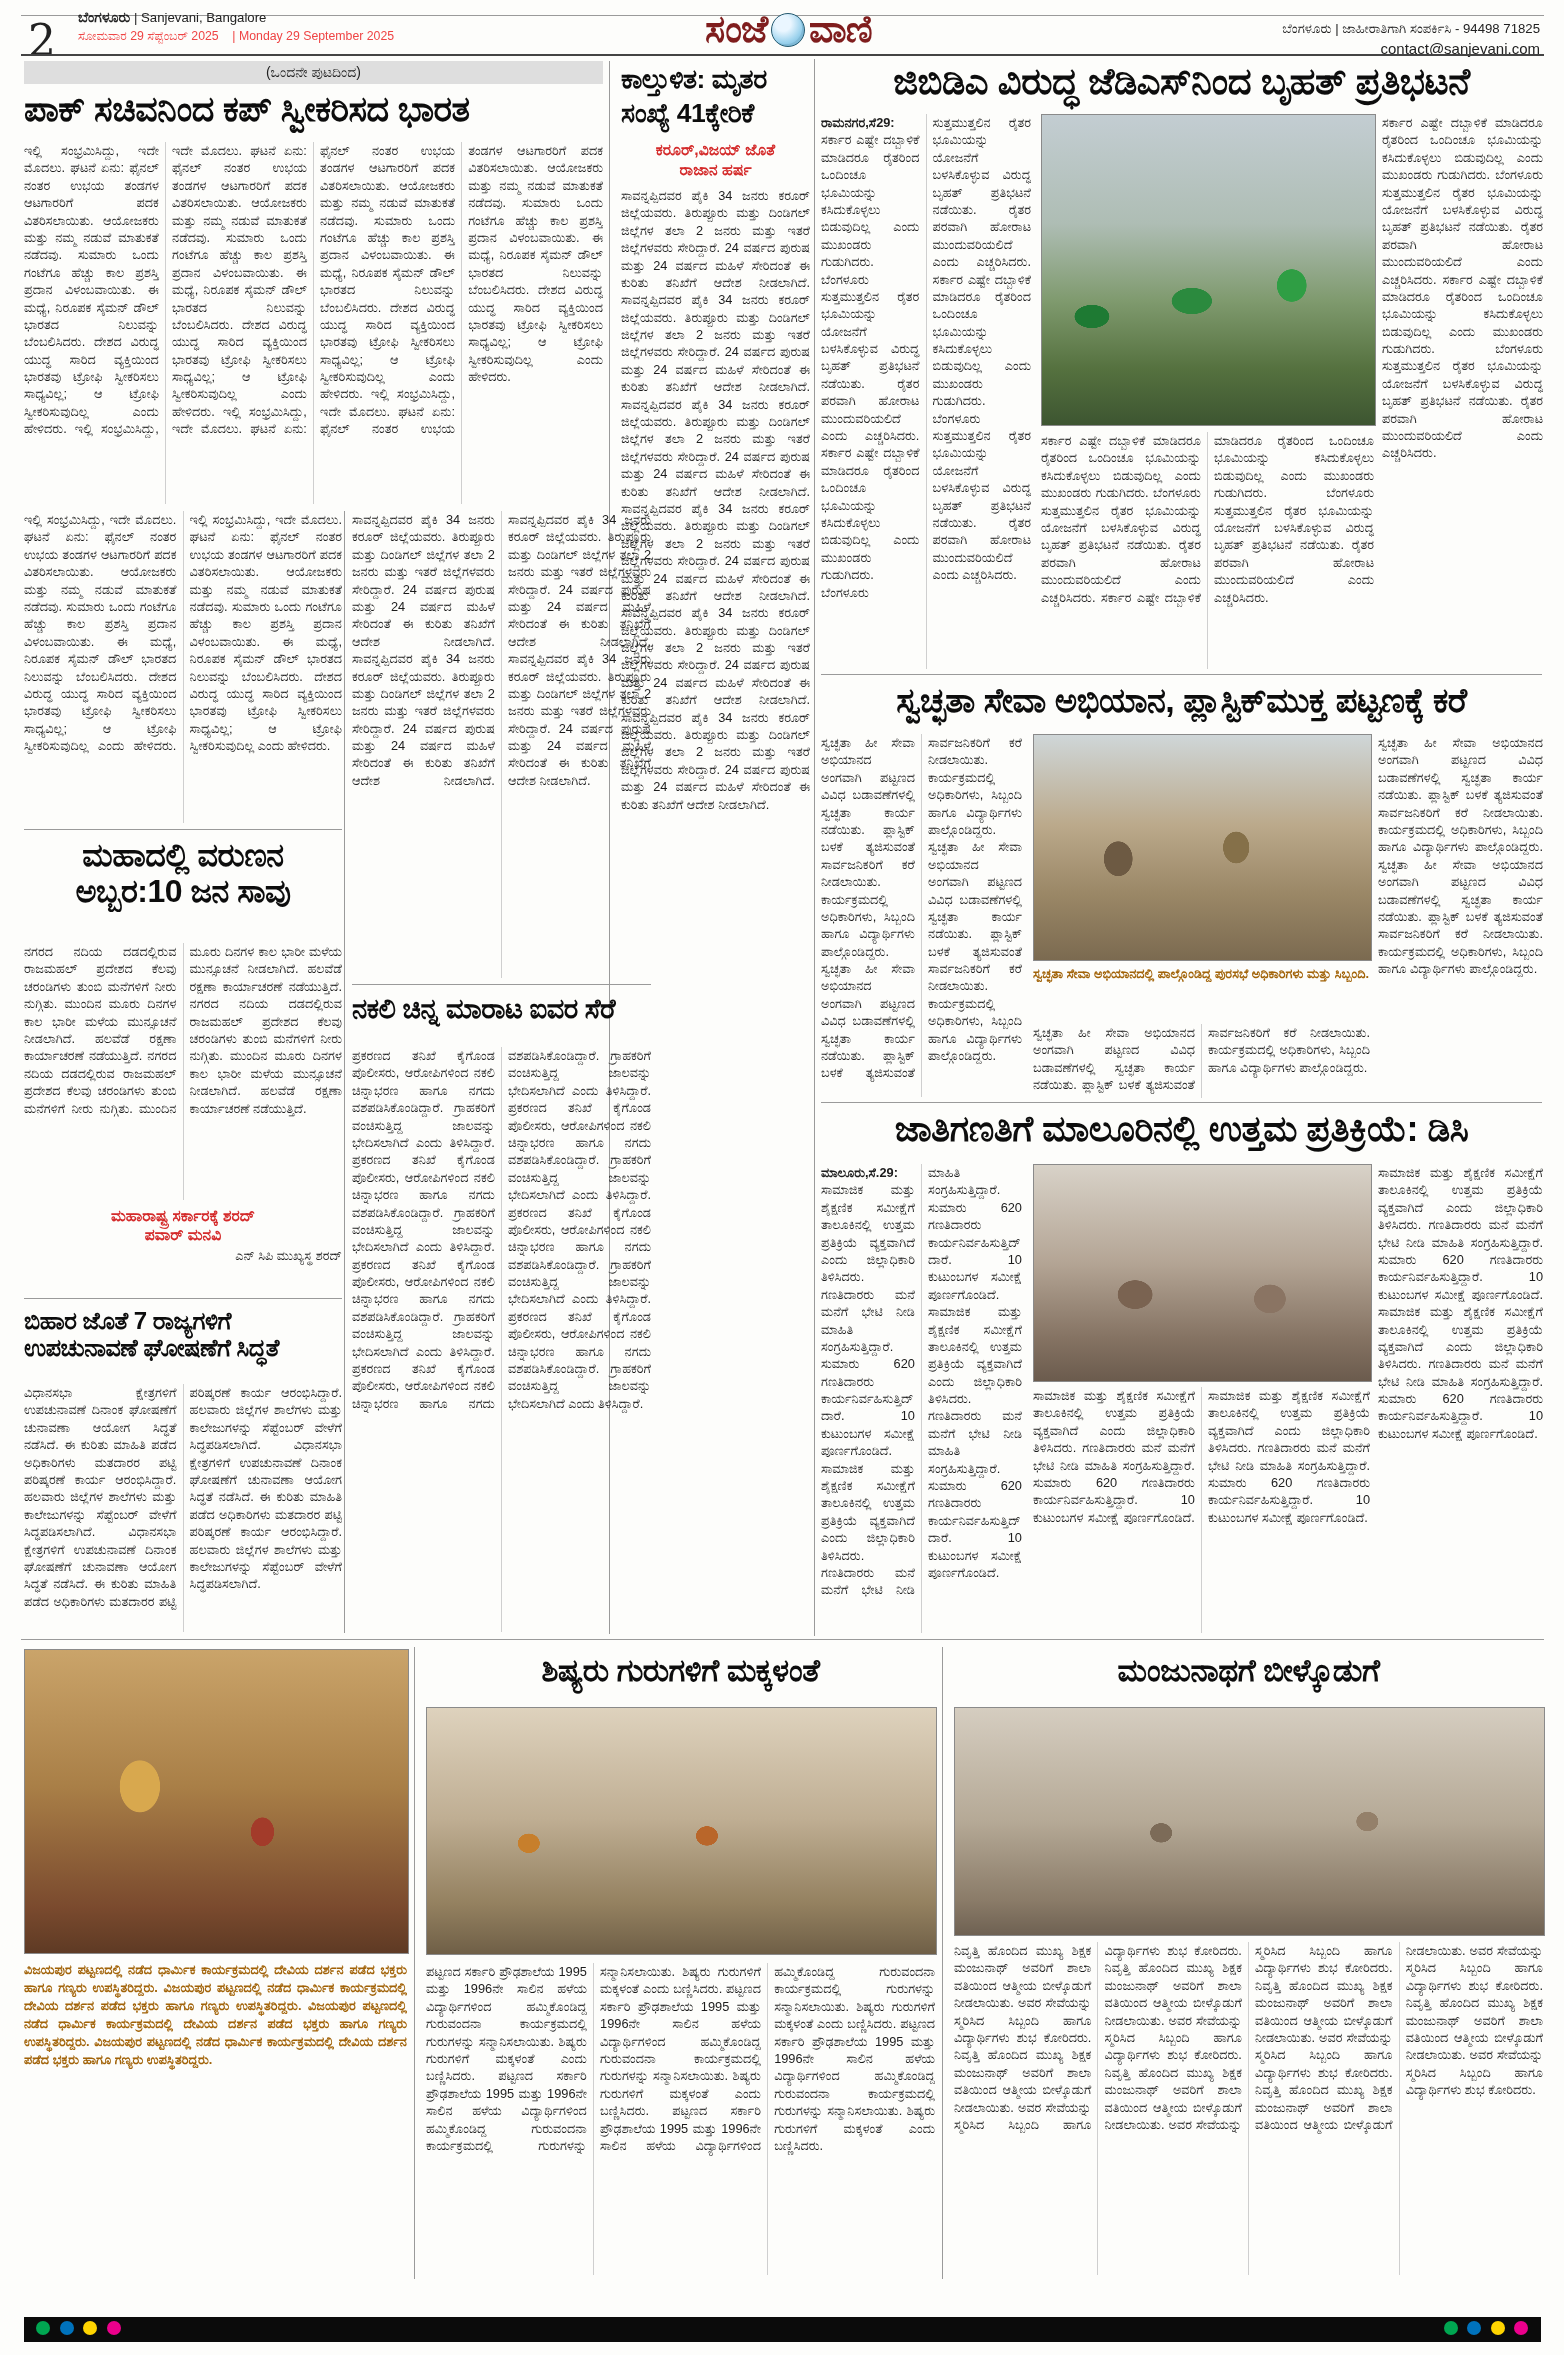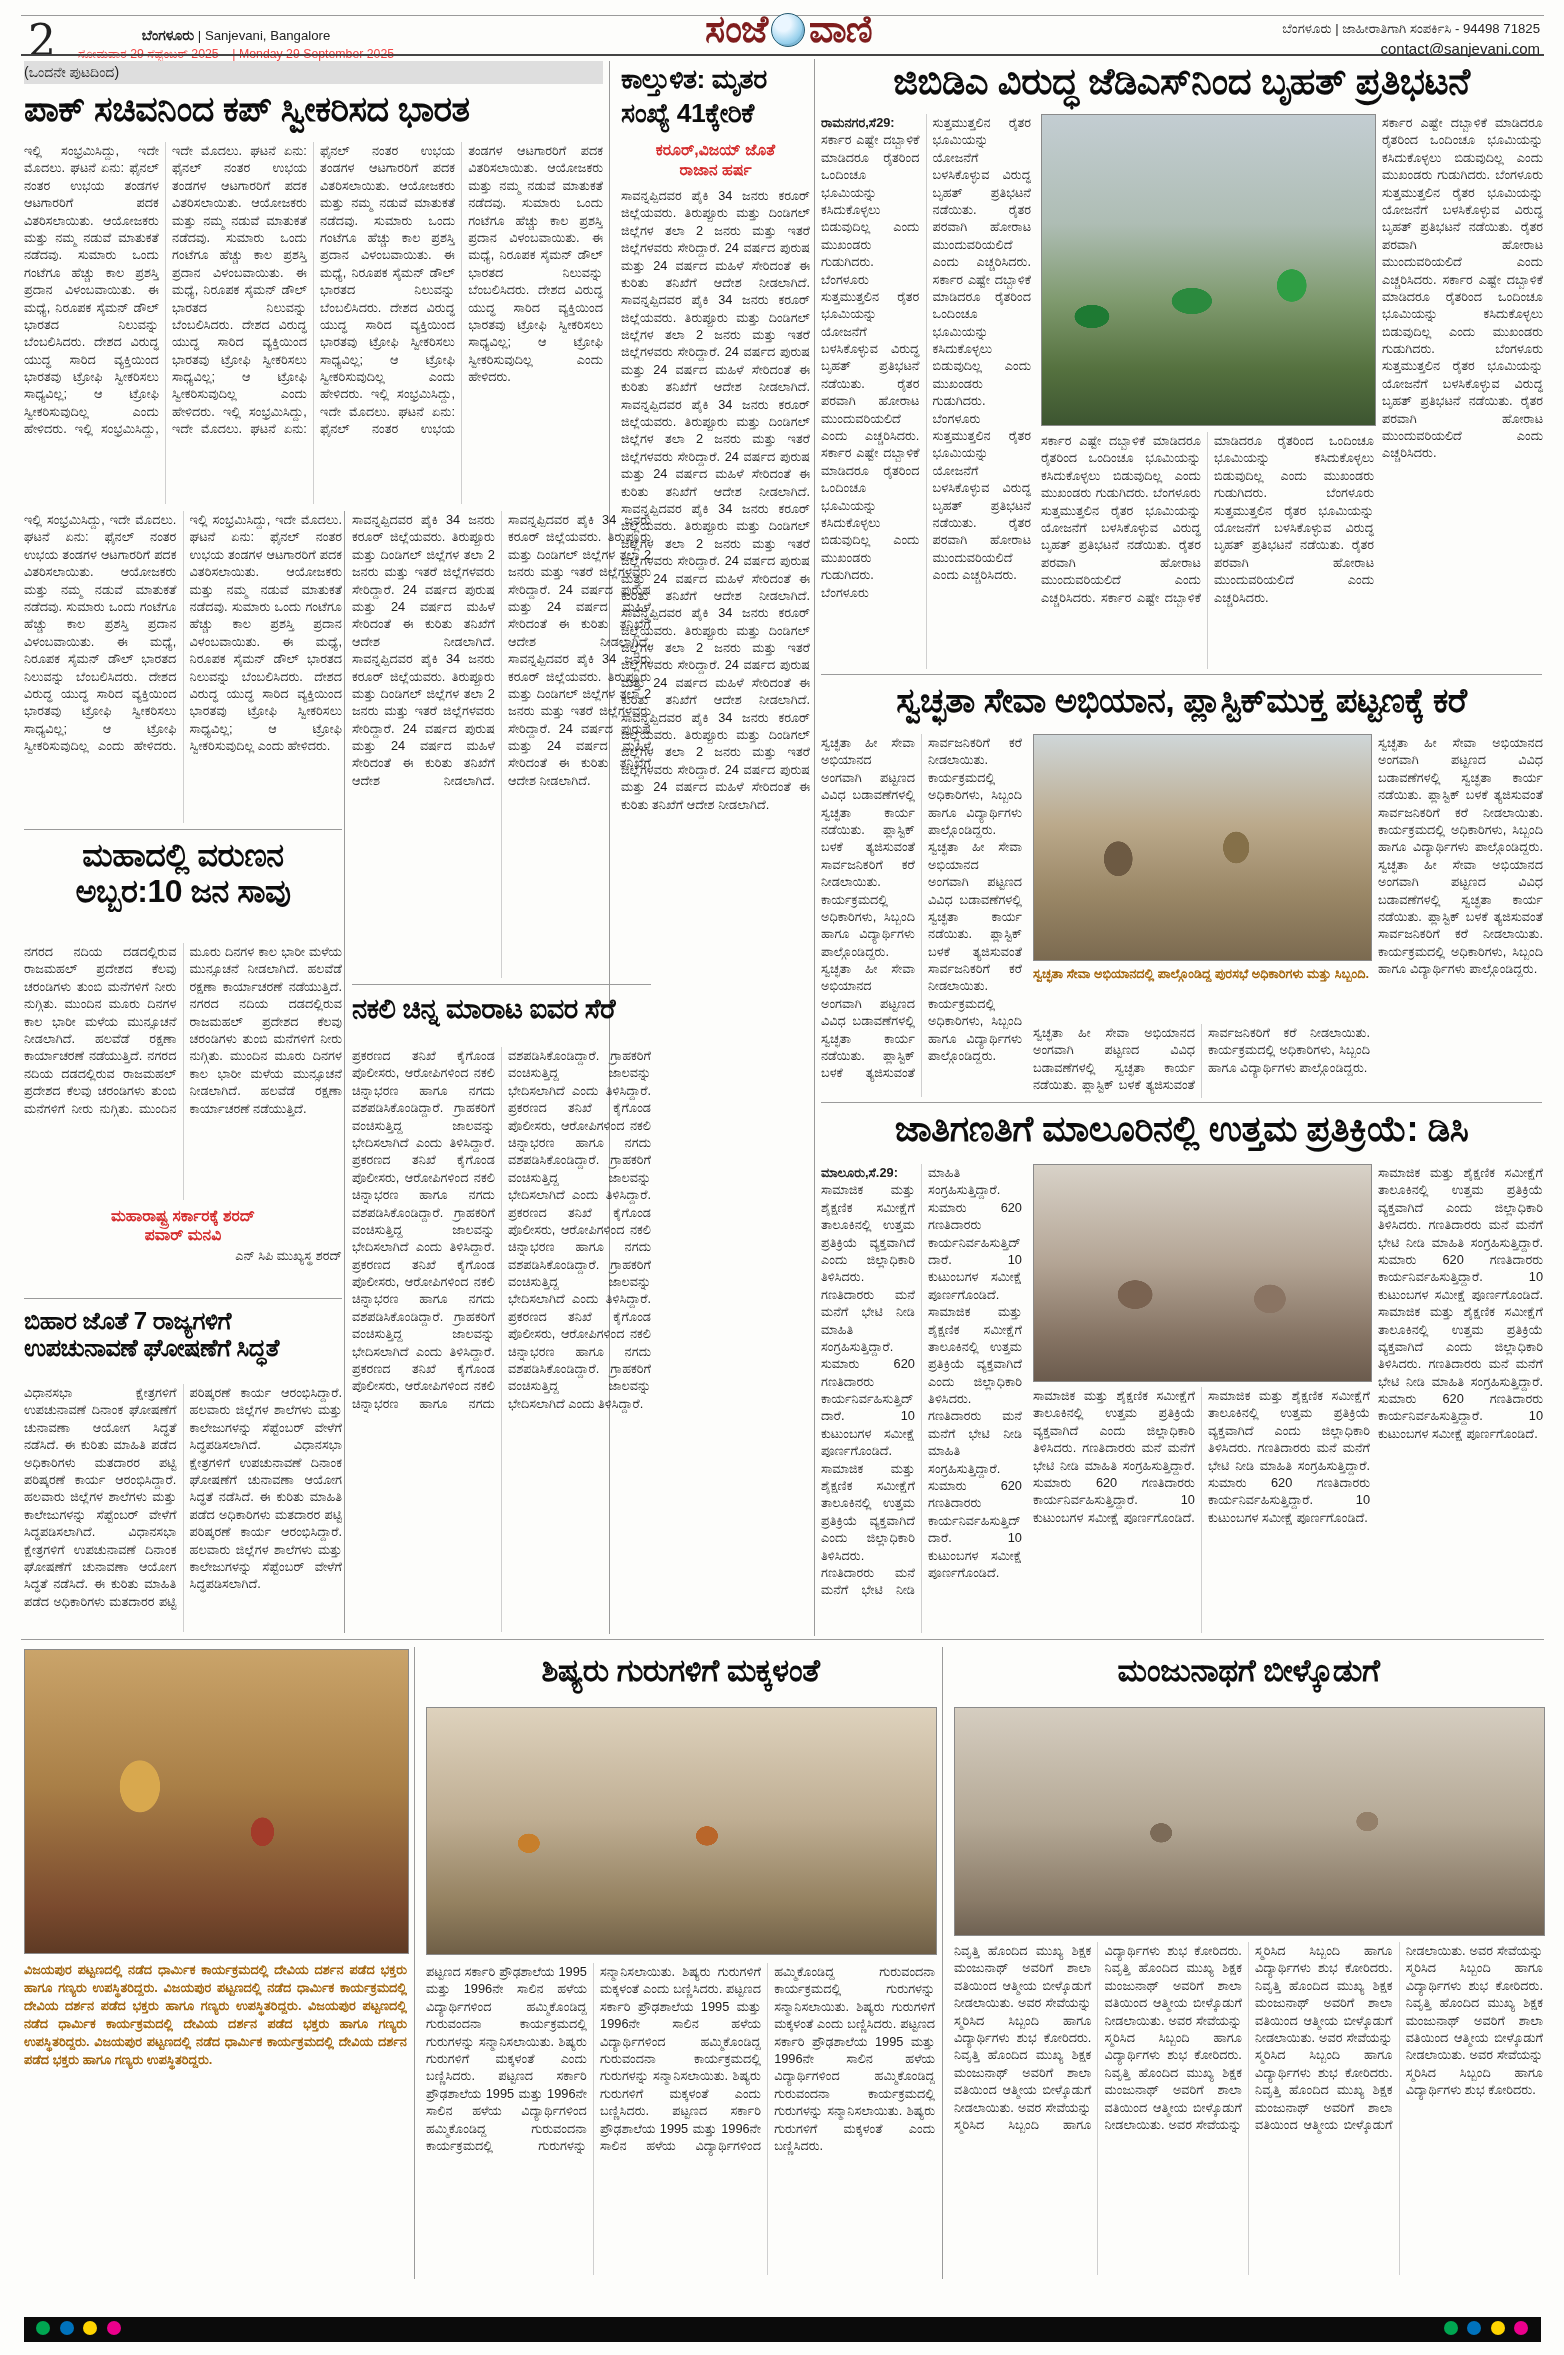--- a/index.html
+++ b/index.html
@@ -15,21 +15,21 @@
   .hline2{font-size:12.3px;color:#ef4444;margin-top:2.8px;}
   .masthead{display:flex;align-items:center;gap:3.8px;font-weight:800;font-size:38px;color:#7f1d1d;letter-spacing:-0.9px;}
   .globe{width:32px;height:32px;border-radius:50%;
          background:radial-gradient(circle at 35% 30%,#eaf6ff 0 25%,#9fd4ee 60%,#5aa7cf 100%);
          border:1.9px solid #24596f;box-shadow:inset -1.9px -1.9px 0 #7fb9d6;}
   .hdr-right{text-align:right;font-size:13.2px;color:#222;}
   .hdr-right .mail{font-size:15px;margin-top:2.8px;}
   
   .hl{font-weight:800;color:#0d0d0d;letter-spacing:-0.5px;line-height:1.12;}
   .center{text-align:center;}
-  .strip{background:#dedede;text-align:left;font-size:14px;color:#222;line-height:23px;}
+  .strip{background:#dedede;text-align:center;font-size:14px;color:#222;line-height:23px;}
   
   .fill{font-size:12.8px;line-height:1.36;text-align:justify;overflow:hidden;color:#1c1c1c;word-break:break-word;}
   .cols2{column-count:2;column-gap:13.2px;column-rule:0.9px solid #cfcfcf;}
   .cols3{column-count:3;column-gap:13.2px;column-rule:0.9px solid #cfcfcf;}
   .cols4{column-count:4;column-gap:13.2px;column-rule:0.9px solid #cfcfcf;}
   .red-sub{color:#d42a2a;font-weight:800;text-align:center;font-size:15.6px;line-height:1.25;}
   .sub-byline{text-align:right;font-size:12.8px;color:#1c1c1c;margin-top:2.8px;}
   .caption{font-weight:700;font-size:12.8px;line-height:1.4;text-align:justify;color:#a16207;overflow:hidden;}
   
   .photo{border:0.9px solid #8a8a8a;overflow:hidden;}
@@ -66,21 +66,21 @@
 </style>
 </head>
 <body>
 
 <div id="page">
 
   <div class="abs hair" style="left:21px;top:15px;width:1523px;height:0.9px;"></div>
 
   <div class="abs pagenum" style="left:28px;top:19px;">2</div>
 
-  <div class="abs" style="left:78px;top:27px;text-align:center;">
+  <div class="abs" style="left:78px;top:9px;">
     <div class="hline1">
       <b>ಬೆಂಗಳೂರು</b>
       <span>|  Sanjevani, Bangalore</span>
     </div>
     <div class="hline2">
       <span>ಸೋಮವಾರ 29 ಸೆಪ್ಟೆಂಬರ್ 2025</span>&nbsp;&nbsp;&nbsp;
       <span>| Monday  29  September 2025</span>
     </div>
   </div>
 

